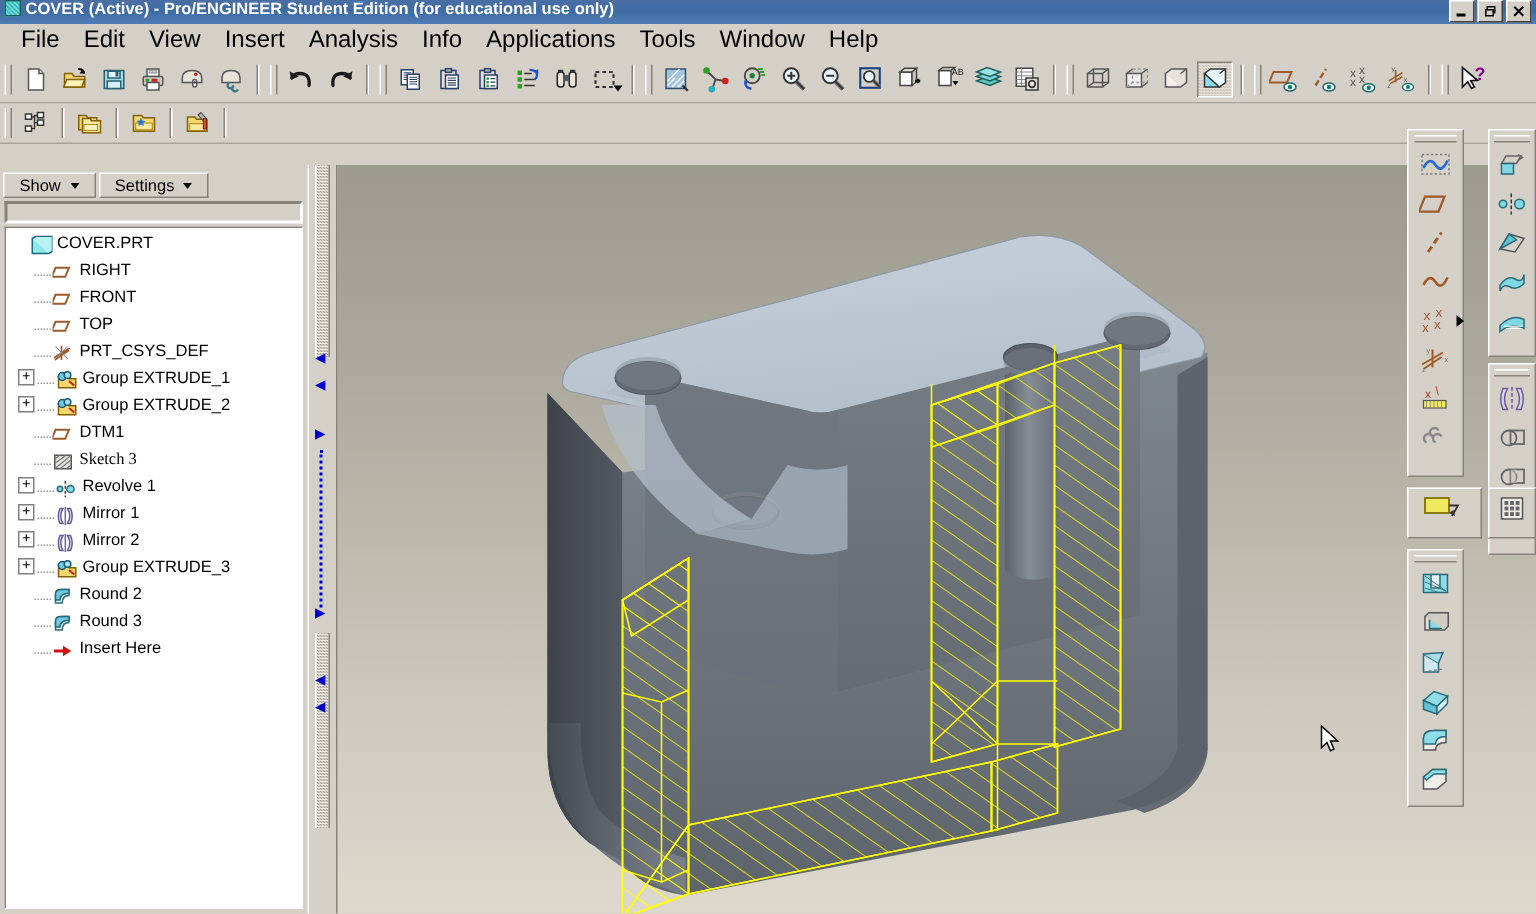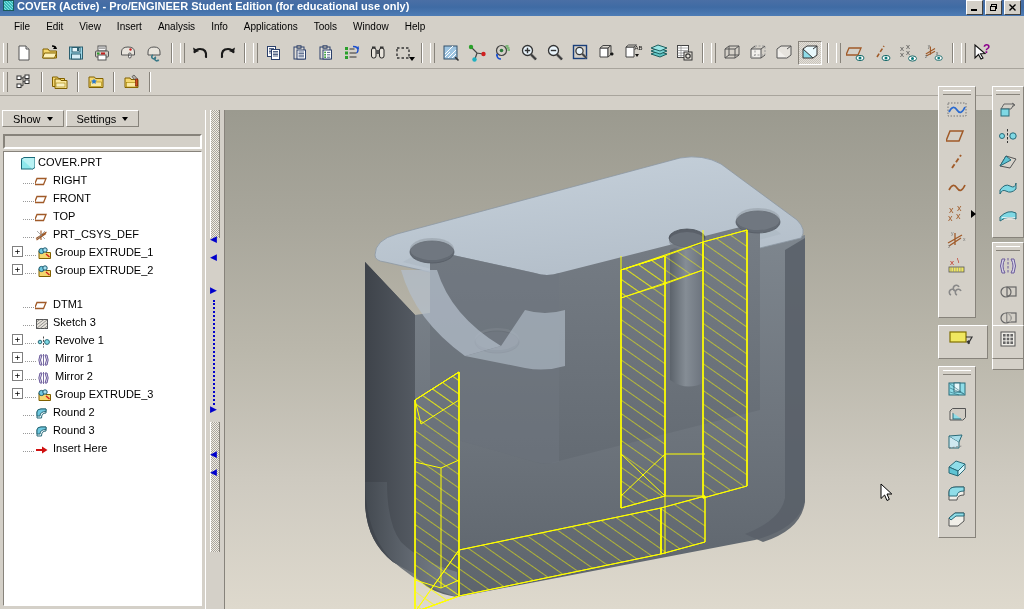--- a/index.html
+++ b/index.html
@@ -32,21 +32,21 @@
     display:flex;align-items:center;justify-content:center;
     font-size:9px;line-height:1;font-family:"Liberation Sans",sans-serif;color:#000;
   }
 
   
   .menubar{
     height:21px;display:flex;align-items:center;
     background:#d4d0c8;border-bottom:1px solid #d4d0c8;padding-left:6px;
   }
   .menu-item{
-    padding:3px 8px;font-size:10px;color:#000;cursor:default;white-space:nowrap;
+    padding:3px 8px;font-size:16px;color:#000;cursor:default;white-space:nowrap;
   }
 
   
   .toolbar-row{
     height:30px;background:#d4d0c8;display:flex;align-items:center;
     border-bottom:1px solid #a8a49c;
   }
   .tb-grip{
     width:3px;height:20px;margin:0 3px;flex:none;
     border-left:1px solid #fff;border-right:1px solid #87837b;
@@ -73,21 +73,21 @@
   .toolbar-row2{
     height:26px;background:#d4d0c8;display:flex;align-items:center;
     border-bottom:1px solid #a8a49c;
   }
 
   
   .workarea{position:absolute;left:0;top:110px;width:1024px;height:499px;display:flex;}
 
   
   .sidebar{width:205px;background:#d4d0c8;display:flex;flex-direction:column;position:relative;}
-  .tree-toolbar{height:22px;display:flex;align-items:flex-start;padding:0 2px;gap:2px;}
+  .tree-toolbar{height:22px;display:flex;align-items:flex-end;padding:0 2px;gap:2px;}
   .tree-btn{
     height:17px;padding:0 10px;display:flex;align-items:center;gap:4px;
     background:#d4d0c8;border:1px solid;border-color:#fff #87837b #87837b #fff;
     font-size:11px;color:#000;box-sizing:border-box;
   }
   .tree-btn .dn{
     width:0;height:0;border-left:3px solid transparent;border-right:3px solid transparent;
     border-top:4px solid #000;margin-left:2px;
   }
   .tree-head{
@@ -610,31 +610,31 @@
               <span class="ticon">
                 <svg width="15" height="14" viewBox="0 0 15 14">
                   <path d="M2 4 h6 l1 1.5 h4.5 v6 h-11.5 z" fill="#f5d76e" stroke="#806000"></path>
                   <circle cx="4.5" cy="4" r="2.6" fill="#6ec8e0" stroke="#1a5a70"></circle>
                   <circle cx="8" cy="3" r="2.2" fill="#a8e0f0" stroke="#1a5a70"></circle>
                   <path d="M9 7 l3.5 3" stroke="#d02020" stroke-width="1.4"></path>
                 </svg>
               </span>
               <span class="lbl">Group EXTRUDE_2</span>
             </div>
-            <div class="tnode" style="padding-left: 4px; margin-top: 16px;">
+            <div class="tnode" style="padding-left: 4px;">
               <span class="expander none"></span>
               <span class="indentline" style="border-bottom: 1px dotted rgb(153, 153, 153); height: 1px; align-self: center;"></span>
               <span class="ticon">
                 <svg width="15" height="14" viewBox="0 0 15 14">
                   <path d="M2 3.5 h9 l-2.5 6 h-9 z" fill="none" stroke="#a05a28" stroke-width="1.3"></path>
                 </svg>
               </span>
               <span class="lbl">DTM1</span>
             </div>
-            <div class="tnode" style="padding-left: 4px;">
+            <div class="tnode" style="padding-left: 4px; font-family: Liberation Serif, serif;">
               <span class="expander none"></span>
               <span class="indentline" style="border-bottom: 1px dotted rgb(153, 153, 153); height: 1px; align-self: center;"></span>
               <span class="ticon">
                 <svg width="15" height="14" viewBox="0 0 15 14">
                   <rect x="1.5" y="2.5" width="11" height="9" fill="#e8e4dc" stroke="#555"></rect>
                   <path d="M1.5 11.5 L12.5 2.5 M1.5 8 L9 2.5 M5 11.5 L12.5 5.5 M1.5 5 L5 2.5 M9 11.5 L12.5 9" stroke="#777" stroke-width="0.8"></path>
                 </svg>
               </span>
               <span class="lbl">Sketch 3</span>
             </div>

